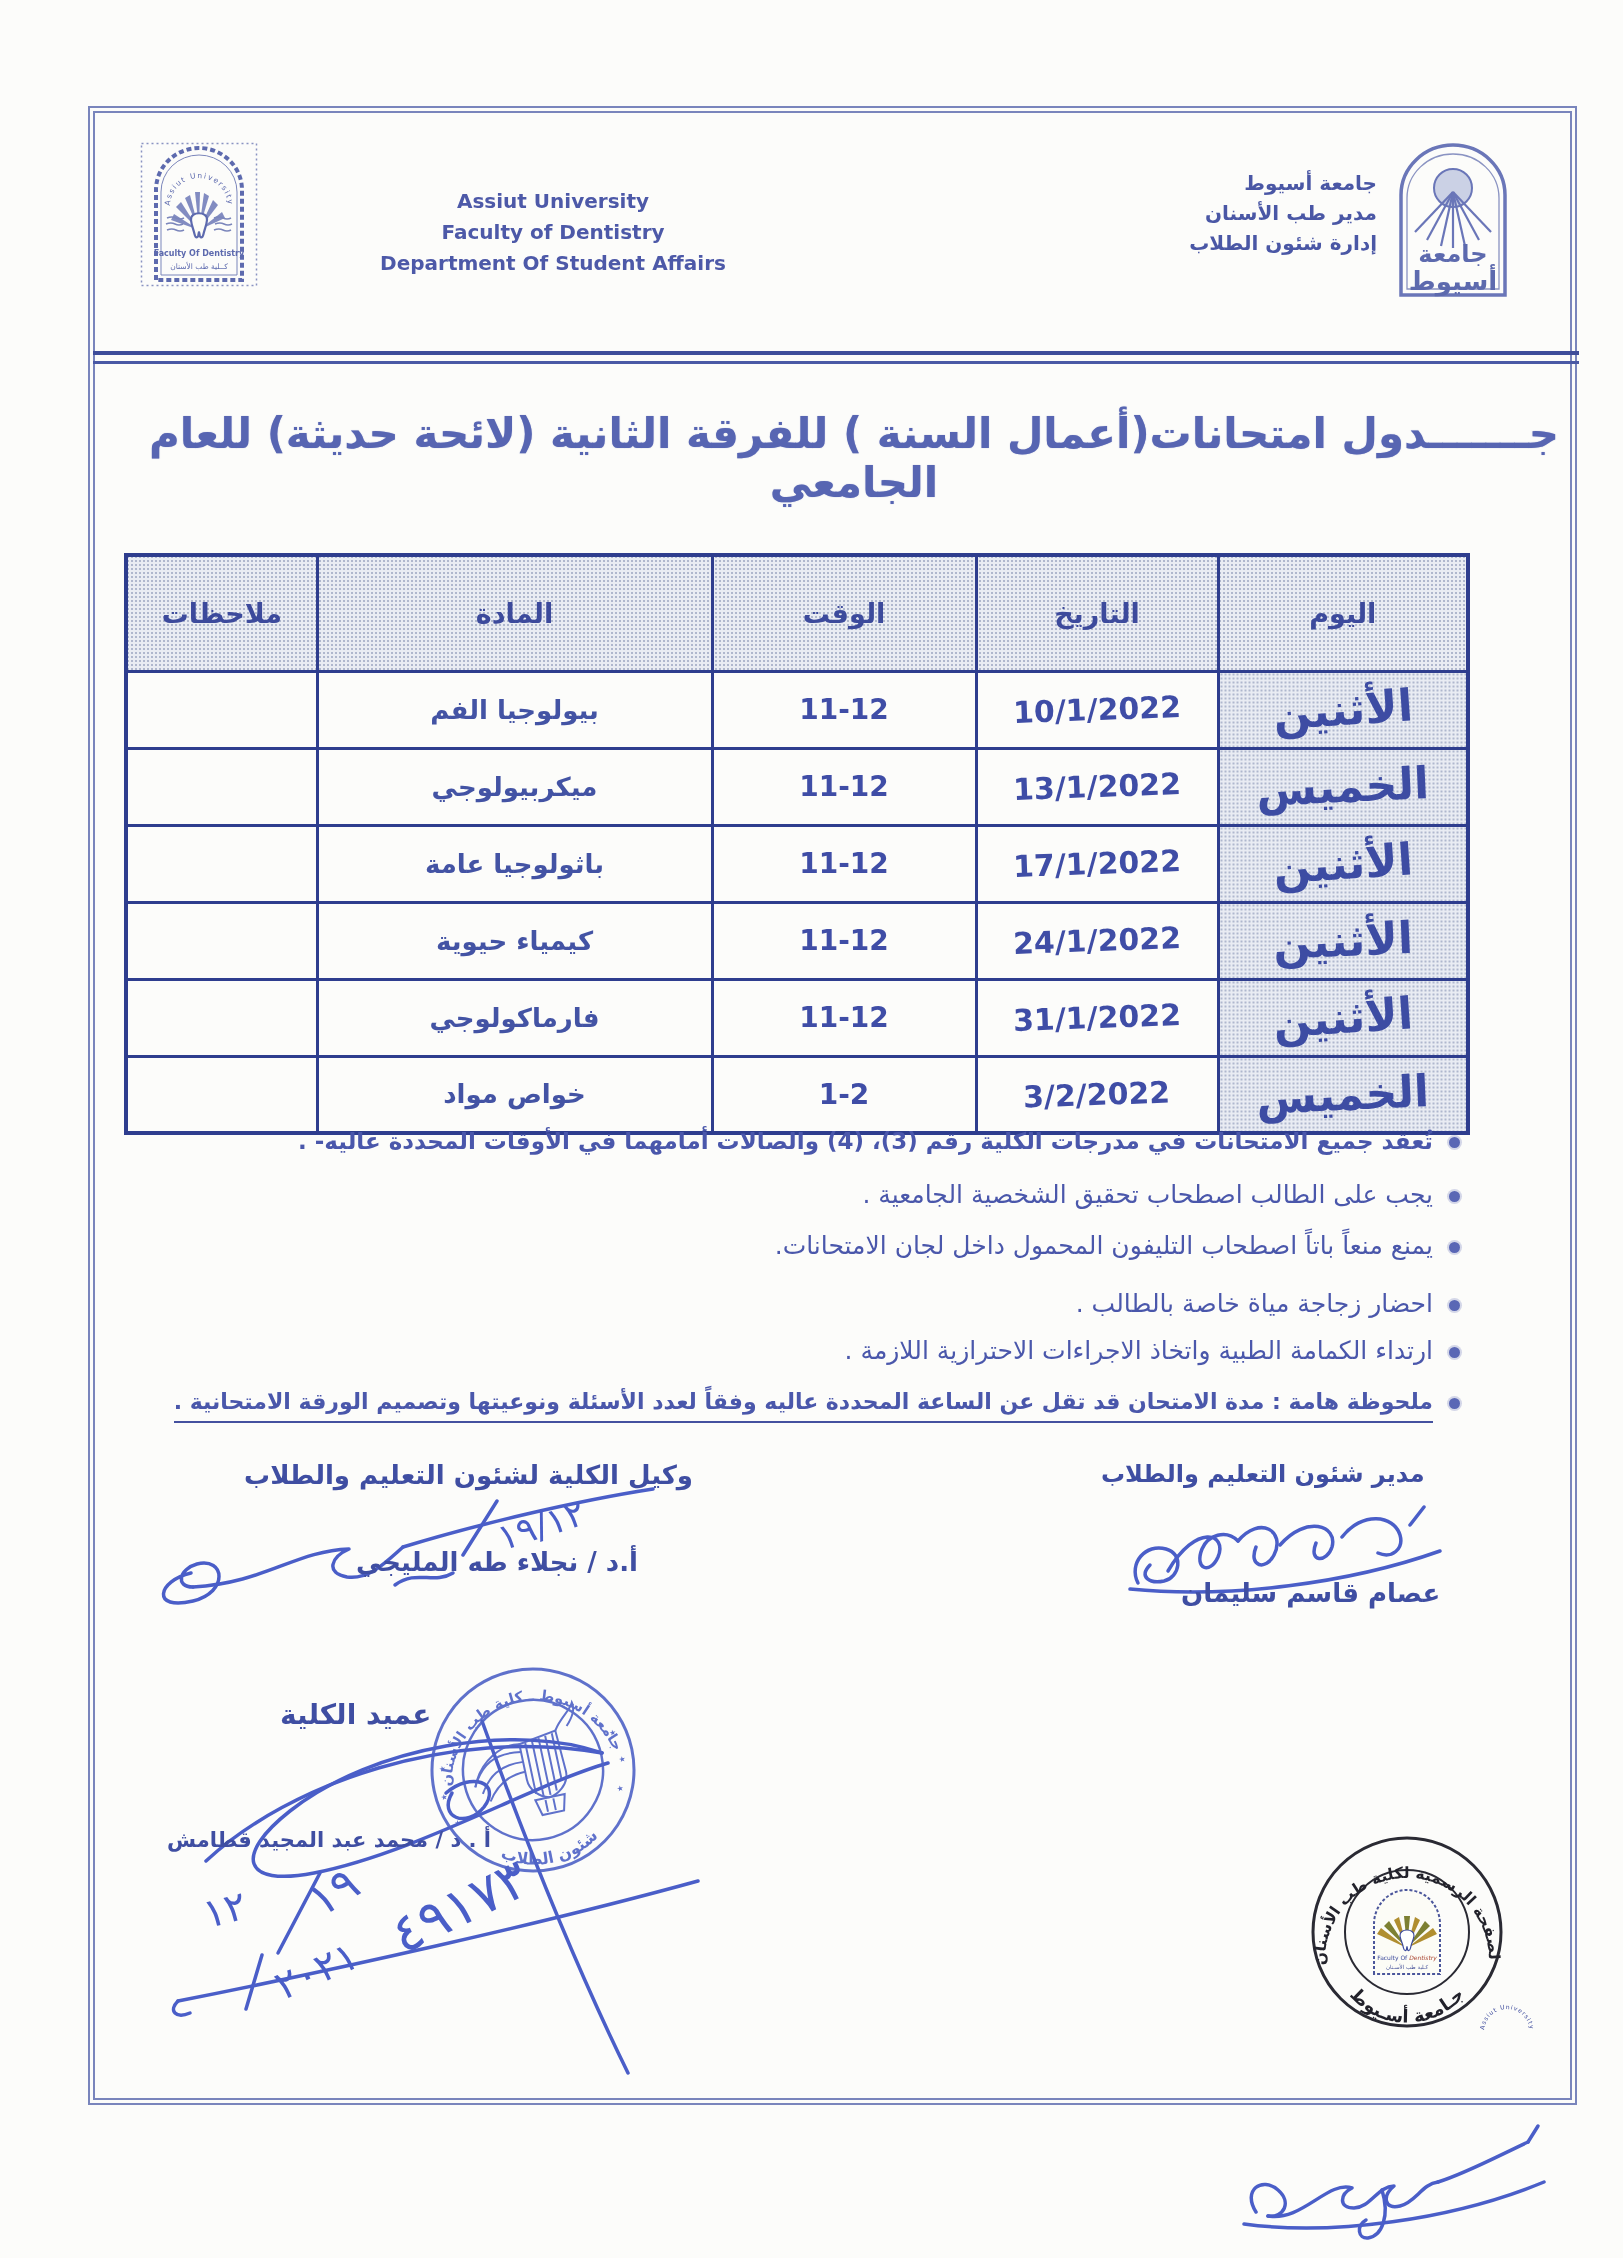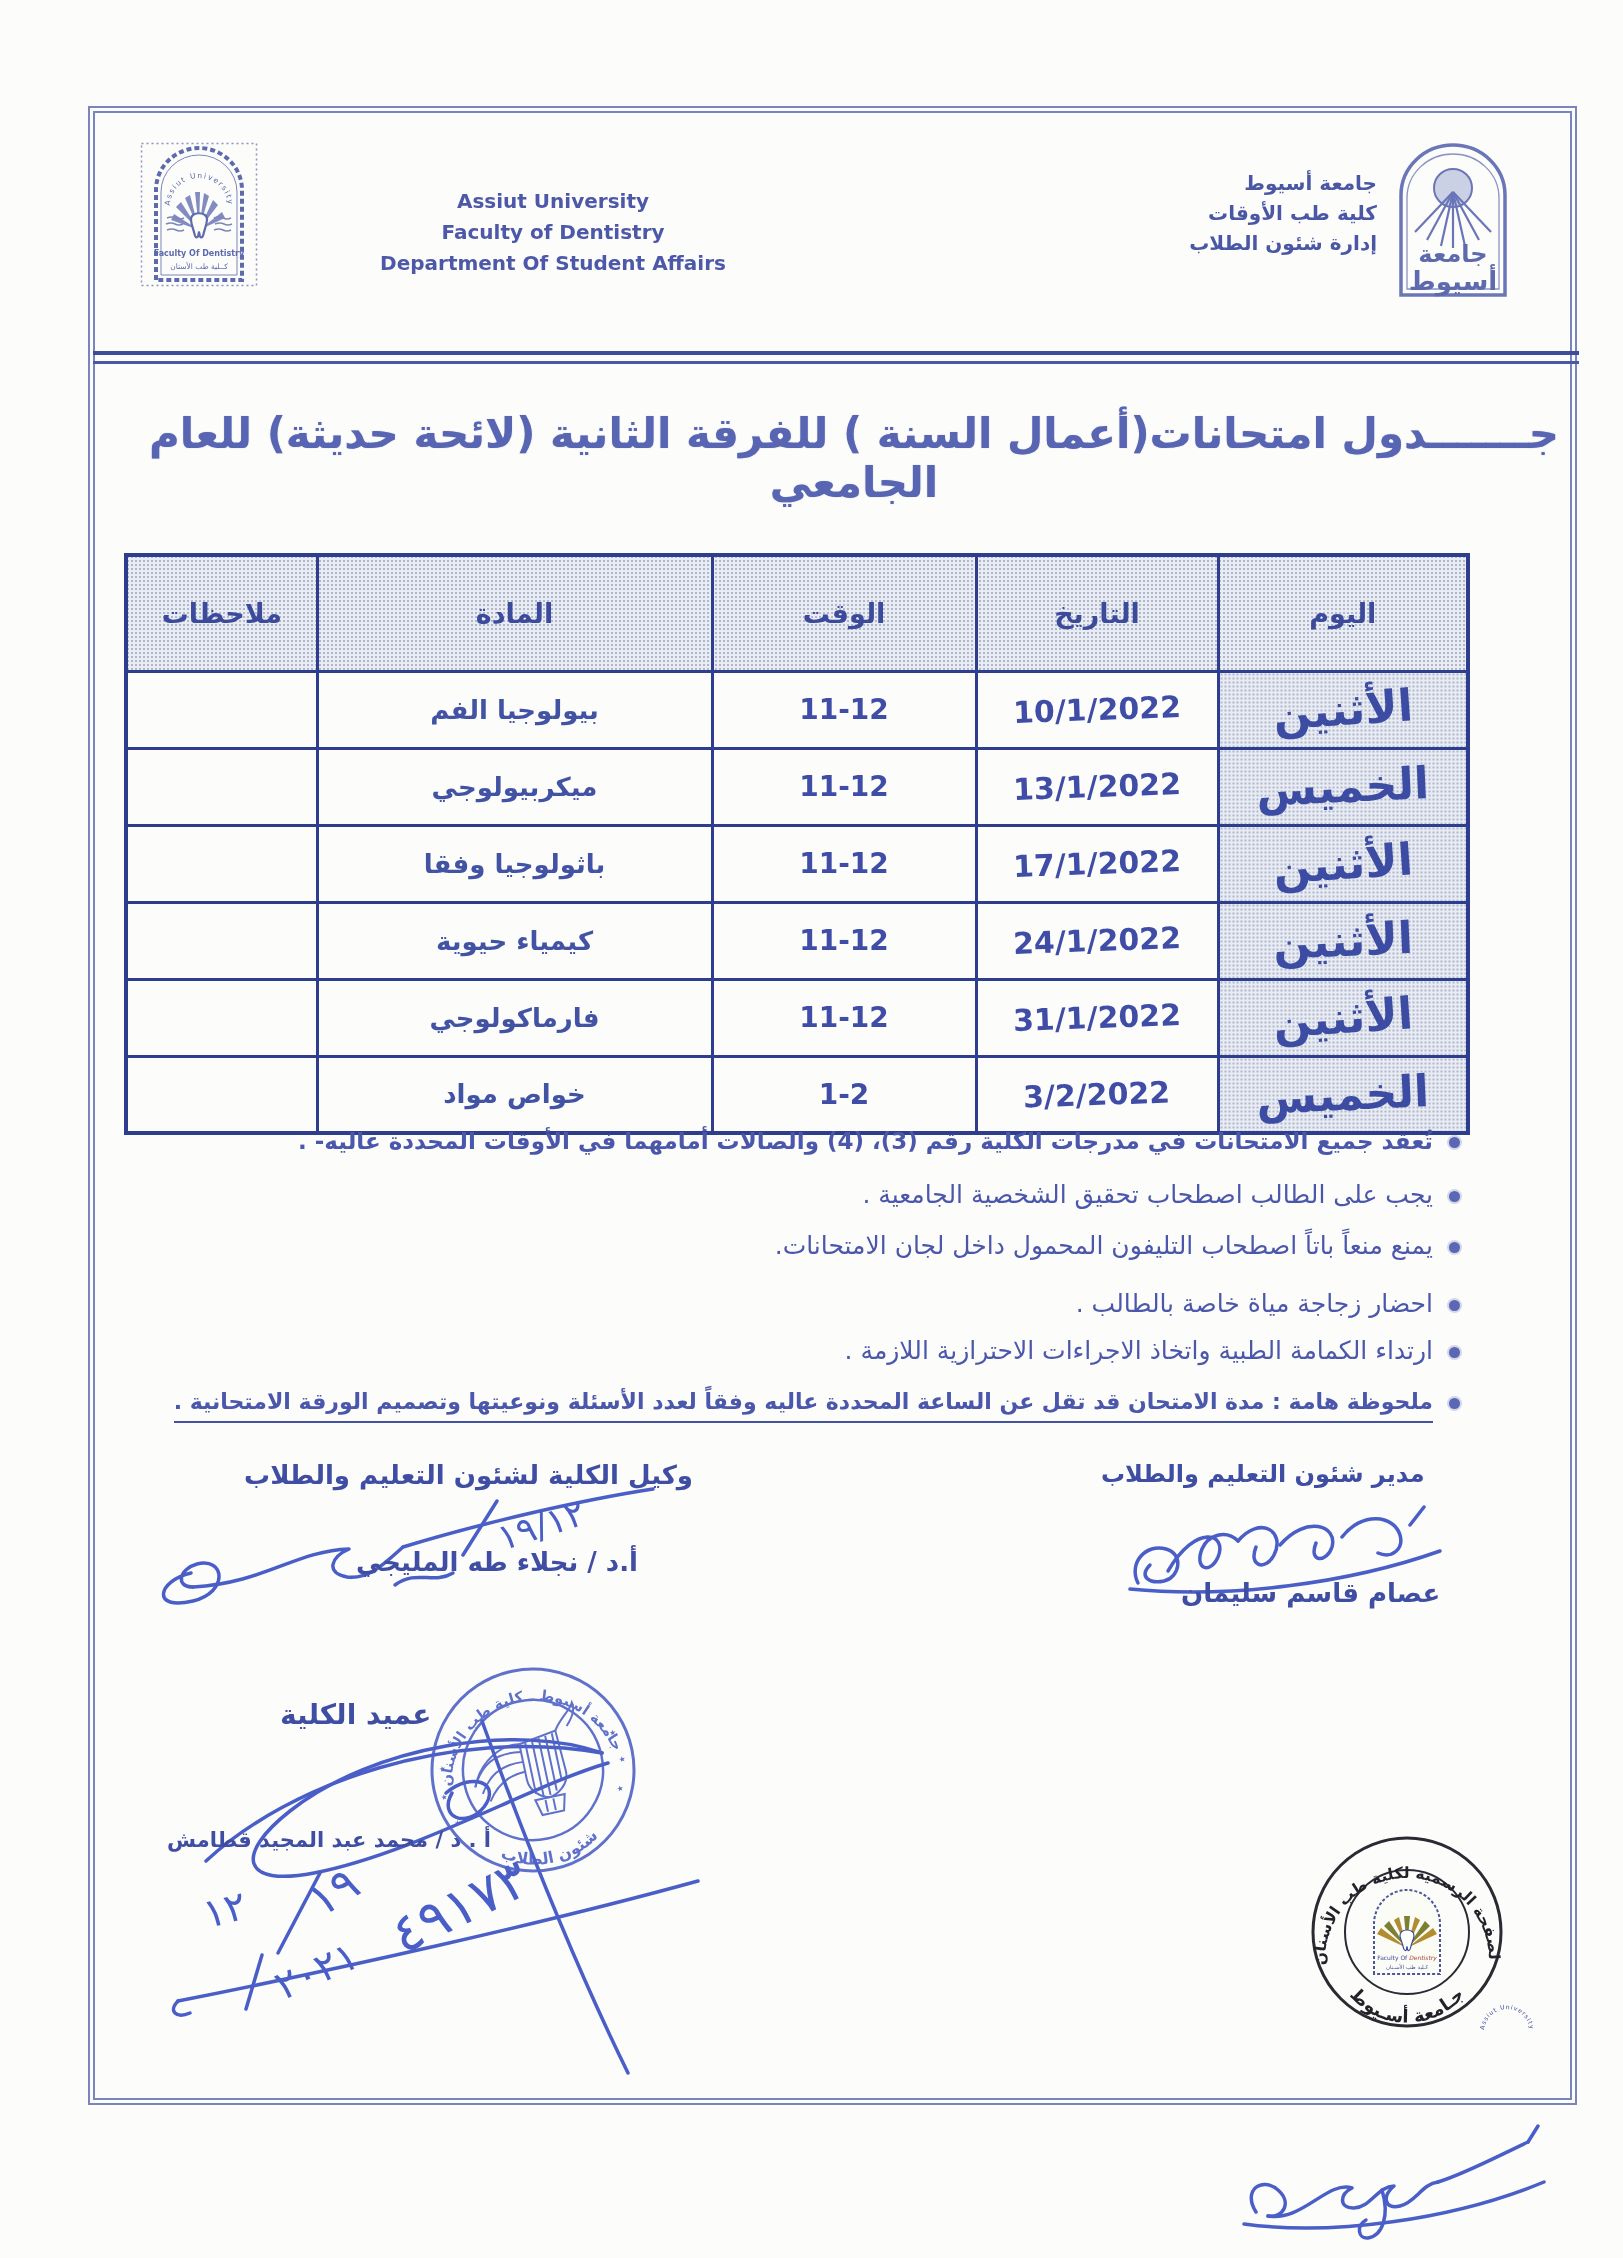--- a/index.html
+++ b/index.html
@@ -98,21 +98,21 @@
   </svg>
 
   <div class="abs eng">
     <div>Assiut University</div>
     <div>Faculty of Dentistry</div>
     <div>Department Of Student Affairs</div>
   </div>
 
   <div class="abs arab">
     <div>جامعة أسيوط</div>
-    <div>كلية طب الأوقات</div>
+    <div>مدير طب الأسنان</div>
     <div>إدارة شئون الطلاب</div>
   </div>
 
   <svg class="abs" style="left:1393px;top:140px" width="120" height="160" viewBox="0 0 120 160">
     <path d="M8,155 L8,55 A52,50 0 0 1 112,55 L112,155 Z" fill="none" stroke="#6a76b8" stroke-width="3.5"></path>
     <path d="M14,149 L14,58 A46,44 0 0 1 106,58 L106,149 Z" fill="none" stroke="#8a93c2" stroke-width="1.3"></path>
     <circle cx="60" cy="48" r="19" fill="#9aa5cf" fill-opacity="0.5" stroke="#6a76b8" stroke-width="2"></circle>
     <g stroke="#6a76b8" stroke-width="2.2">
       <line x1="60" y1="52" x2="22" y2="92"></line>
         <line x1="60" y1="52" x2="34" y2="100"></line>
@@ -159,21 +159,21 @@
         <td class="halftone"><span class="dayname rot-b">الخميس</span></td>
         <td><span class="dateval" dir="ltr">13/1/2022</span></td>
         <td><span class="timeval" dir="ltr">11-12</span></td>
         <td><span class="subjval">ميكربيولوجي</span></td>
         <td><span></span></td>
       </tr>
       <tr class="row">
         <td class="halftone"><span class="dayname rot-a">الأثنين</span></td>
         <td><span class="dateval" dir="ltr">17/1/2022</span></td>
         <td><span class="timeval" dir="ltr">11-12</span></td>
-        <td><span class="subjval">باثولوجيا وفقا</span></td>
+        <td><span class="subjval">باثولوجيا عامة</span></td>
         <td><span></span></td>
       </tr>
       <tr class="row">
         <td class="halftone"><span class="dayname rot-b">الأثنين</span></td>
         <td><span class="dateval" dir="ltr">24/1/2022</span></td>
         <td><span class="timeval" dir="ltr">11-12</span></td>
         <td><span class="subjval">كيمياء حيوية</span></td>
         <td><span></span></td>
       </tr>
       <tr class="row">

